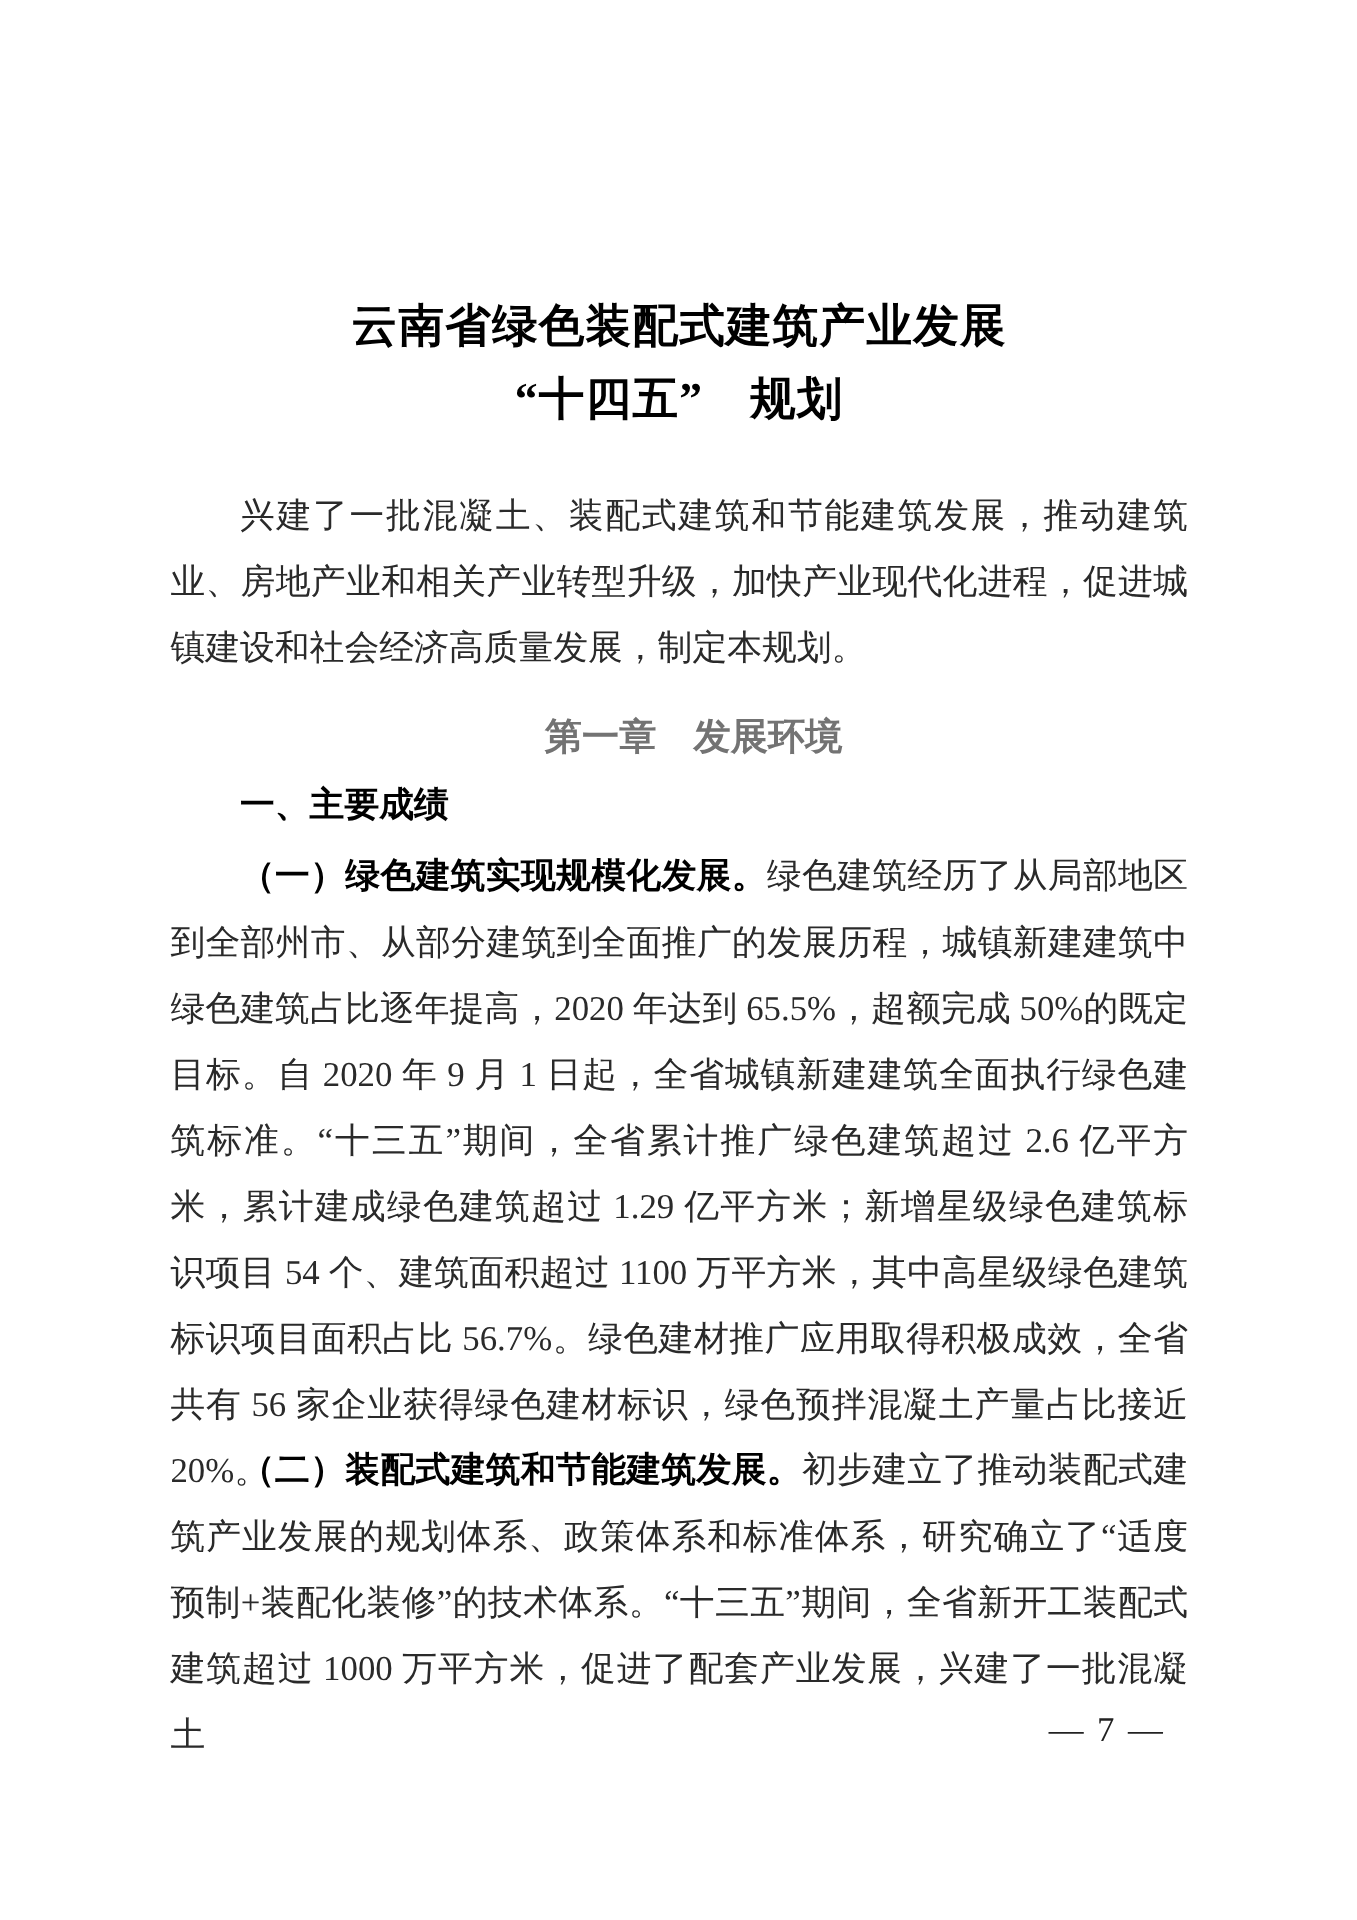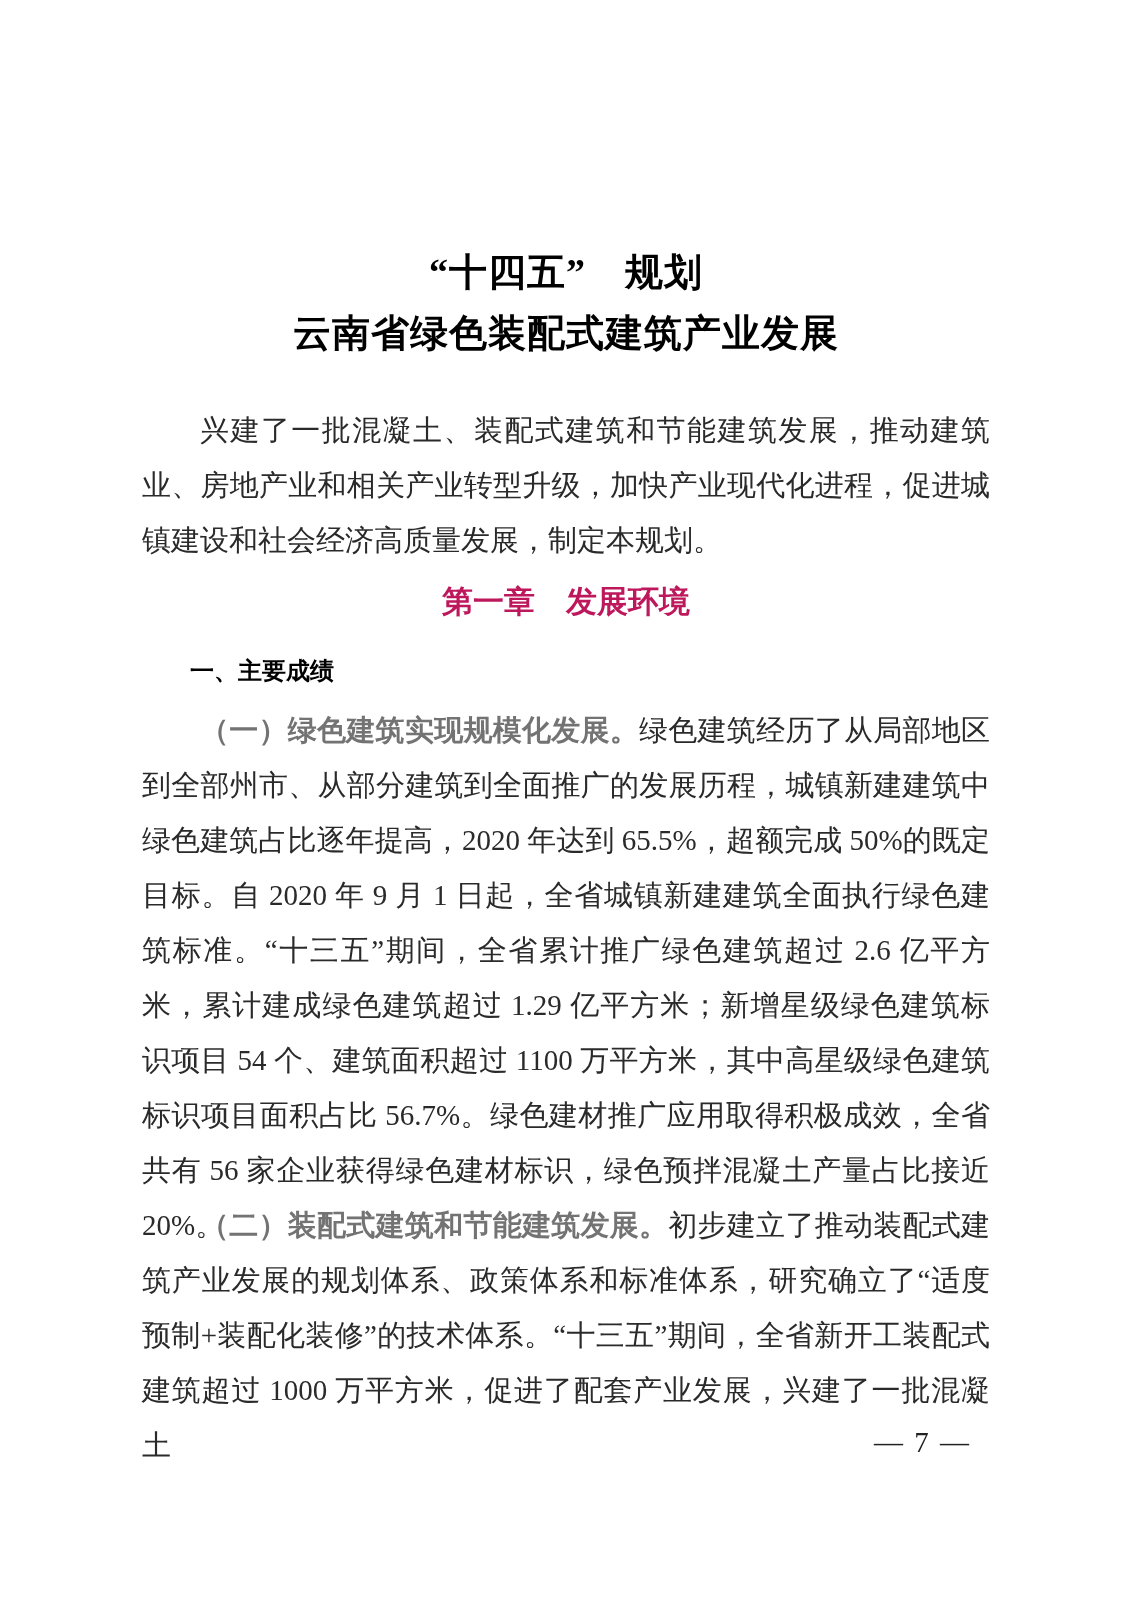--- a/index.html
+++ b/index.html
@@ -26,35 +26,35 @@
     font-weight: bold;
     line-height: 61px;
     color: #000000;
     letter-spacing: 1px;
   }
   .chapter {
     position: absolute;
     left: 142px;
     top: 579px;
     width: 848px;
-    margin: 0;
+    margin: 12px;
     text-align: center;
     font-size: 31px;
     font-weight: bold;
     line-height: 46px;
-    color: #be185d;
+    color: #737373;
   }
   .section {
     position: absolute;
     left: 142px;
     top: 650px;
     width: 848px;
     margin: 0;
     font-family: "Liberation Sans", "DejaVu Sans", sans-serif;
-    font-size: 24px;
+    font-size: 29px;
     font-weight: bold;
     line-height: 42px;
     text-indent: 2em;
     color: #000000;
   }
   .flow-para {
     position: absolute;
     left: 142px;
     width: 848px;
     margin: 0;
@@ -64,40 +64,41 @@
     text-justify: inter-ideograph;
     text-indent: 2em;
     font-weight: 400;
     color: #2a2a2a;
   }
   .intro   { top: 403px; }
   .para-1  { top: 703px; }
   .para-2  { top: 1198px; }
   .flow-para .lead {
     font-weight: bold;
-    color: #737373;
+    color: #000000;
+    font-family: Liberation Mono, monospace;
   }
   .page-number {
     position: absolute;
     top: 1422px;
     right: 160px;
     font-size: 29px;
     line-height: 40px;
     letter-spacing: 2px;
     color: #222222;
   }
 </style>
 </head>
 <body>
 
 <div class="page">
 
   <div class="doc-title">
+    <div>云南省绿色装配式建筑产业发展</div>
     <div>“十四五”　规划</div>
-    <div>云南省绿色装配式建筑产业发展</div>
   </div>
 
   <p class="flow-para intro">兴建了一批混凝土、装配式建筑和节能建筑发展，推动建筑业、房地产业和相关产业转型升级，加快产业现代化进程，促进城镇建设和社会经济高质量发展，制定本规划。</p>
 
   <h2 class="chapter">第一章　发展环境</h2>
 
   <h3 class="section">一、主要成绩</h3>
 
   <p class="flow-para para-1"><span class="lead">（一）绿色建筑实现规模化发展。</span><span>绿色建筑经历了从局部地区到全部州市、从部分建筑到全面推广的发展历程，城镇新建建筑中绿色建筑占比逐年提高，2020 年达到 65.5%，超额完成 50%的既定目标。自 2020 年 9 月 1 日起，全省城镇新建建筑全面执行绿色建筑标准。“十三五”期间，全省累计推广绿色建筑超过 2.6 亿平方米，累计建成绿色建筑超过 1.29 亿平方米；新增星级绿色建筑标识项目 54 个、建筑面积超过 1100 万平方米，其中高星级绿色建筑标识项目面积占比 56.7%。绿色建材推广应用取得积极成效，全省共有 56 家企业获得绿色建材标识，绿色预拌混凝土产量占比接近 20%。</span></p>
 

